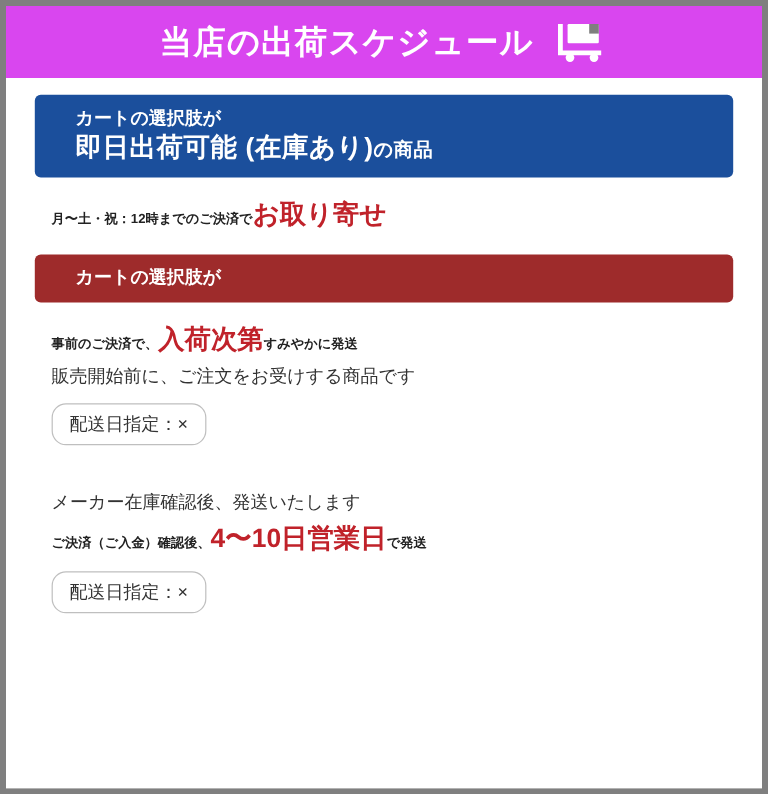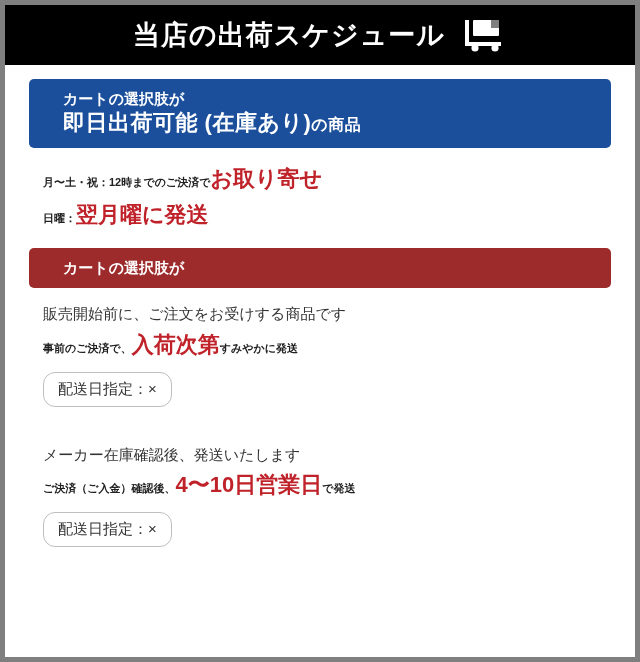--- a/index.html
+++ b/index.html
@@ -17,21 +17,21 @@
   .page {
     width: 640px;
     height: 662px;
     box-sizing: border-box;
     border: 5px solid #7f7f7f;
     background: #ffffff;
     position: relative;
   }
   .header {
     height: 60px;
-    background: #000000;
+    background: #d946ef;
     color: #ffffff;
     display: flex;
     align-items: center;
     justify-content: center;
     gap: 16px;
   }
   .header-title {
     font-size: 27px;
     font-weight: bold;
     letter-spacing: 1px;
@@ -154,39 +154,36 @@
           <span class="banner-small">カートの選択肢が</span>
           <span class="banner-large">
             <span>即日出荷可能 (在庫あり)</span><span class="suffix">の商品</span>
           </span>
         </div>
       </div>
       <div class="details">
         <div class="detail-line">
           <span class="plain">月〜土・祝：</span><span class="plain">12時までのご決済で</span><span class="em-red">お取り寄せ</span>
         </div>
-        <div class="detail-line">
-          <span class="plain">日曜：</span><span class="em-red">翌月曜に発送</span>
-        </div>
       </div>
     </div>
 
     <div class="spacer-8"></div>
 
     <div class="section">
       <div class="banner red">
         <div class="banner-texts">
           <span class="banner-small">カートの選択肢が</span>
         </div>
       </div>
       <div class="details">
-        <div class="detail-line small">販売開始前に、ご注文をお受けする商品です</div>
         <div class="detail-line">
           <span class="plain">事前のご決済で、</span><span class="em-red">入荷次第</span><span class="plain">すみやかに発送</span>
         </div>
+        <div class="detail-line small">販売開始前に、ご注文をお受けする商品です</div>
         <div class="pill">配送日指定：×</div>
       </div>
     </div>
 
     <div class="spacer-16"></div>
 
     <div class="section">
       <div class="details">
         <div class="detail-line small">メーカー在庫確認後、発送いたします</div>
         <div class="detail-line">

